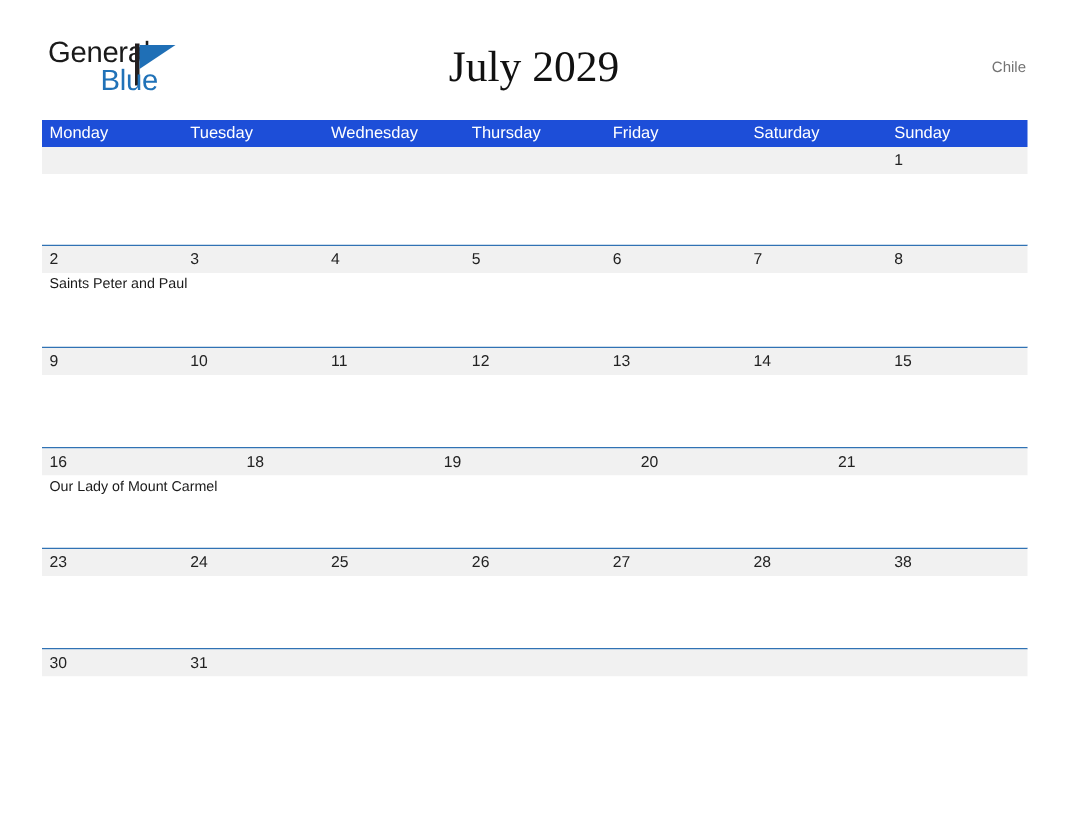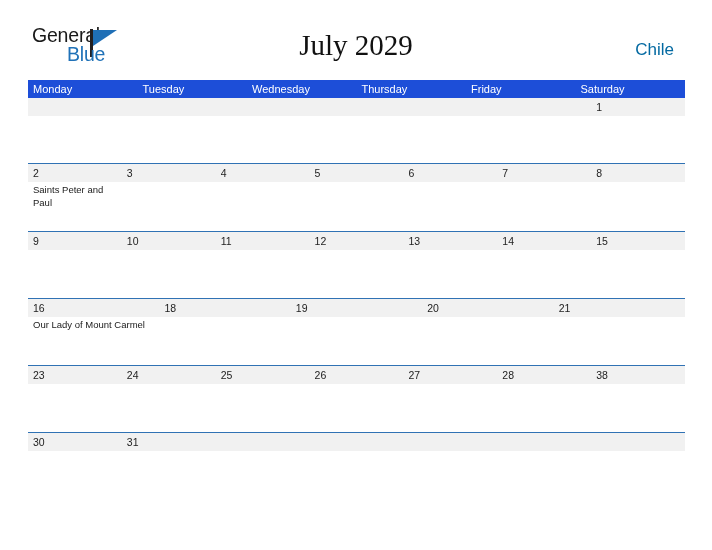--- a/index.html
+++ b/index.html
@@ -92,24 +92,24 @@
     font-size: 29px;
     font-weight: normal;
     color: #111111;
     font-family: Liberation Serif, serif;
     letter-spacing: 0px;
     line-height: 1.2;
   }
 
   .cal-region {
     position: absolute;
-    right: 10px;
+    right: 0;
     top: 18px;
-    font-size: 17px;
-    color: #0369a1;
+    font-size: 10px;
+    color: #737373;
     font-family: "Liberation Sans", sans-serif;
   }
 
   
   .calendar {
     margin: 6px 28px 0 28px;
     width: 657px;
   }
 
   .dow-row {
@@ -150,21 +150,21 @@
     box-sizing: border-box;
     font-family: "Liberation Sans", sans-serif;
   }
 
   .week-body {
     display: flex;
     height: 47px;
     background: #ffffff;
   }
   .week.w1 .week-body { height: 47px; }
-  .week.w2 .week-body { height: 49px; }
+  .week.w2 .week-body { height: 49px; flex-direction: column; }
   .week.w3 .week-body { height: 48px; }
   .week.w4 .week-body { height: 48px; flex-direction: column; }
   .week.w5 .week-body { height: 48px; }
   .week.last .week-body { height: 20px; }
 
   .evt-cell {
     flex: 1 1 0;
     padding: 2px 6px 0 5px;
     box-sizing: border-box;
     font-size: 9.5px;
@@ -201,20 +201,21 @@
 
   <div class="calendar">
 
     <div class="dow-row">
       <div class="dow-cell">Monday</div>
       <div class="dow-cell">Tuesday</div>
       <div class="dow-cell">Wednesday</div>
       <div class="dow-cell">Thursday</div>
       <div class="dow-cell">Friday</div>
       <div class="dow-cell">Saturday</div>
+      <div class="dow-cell">Sunday</div>
     </div>
 
     <div class="week w1">
       <div class="week-nums">
         <div class="num-cell"></div>
         <div class="num-cell"></div>
         <div class="num-cell"></div>
         <div class="num-cell"></div>
         <div class="num-cell"></div>
         <div class="num-cell"></div>

